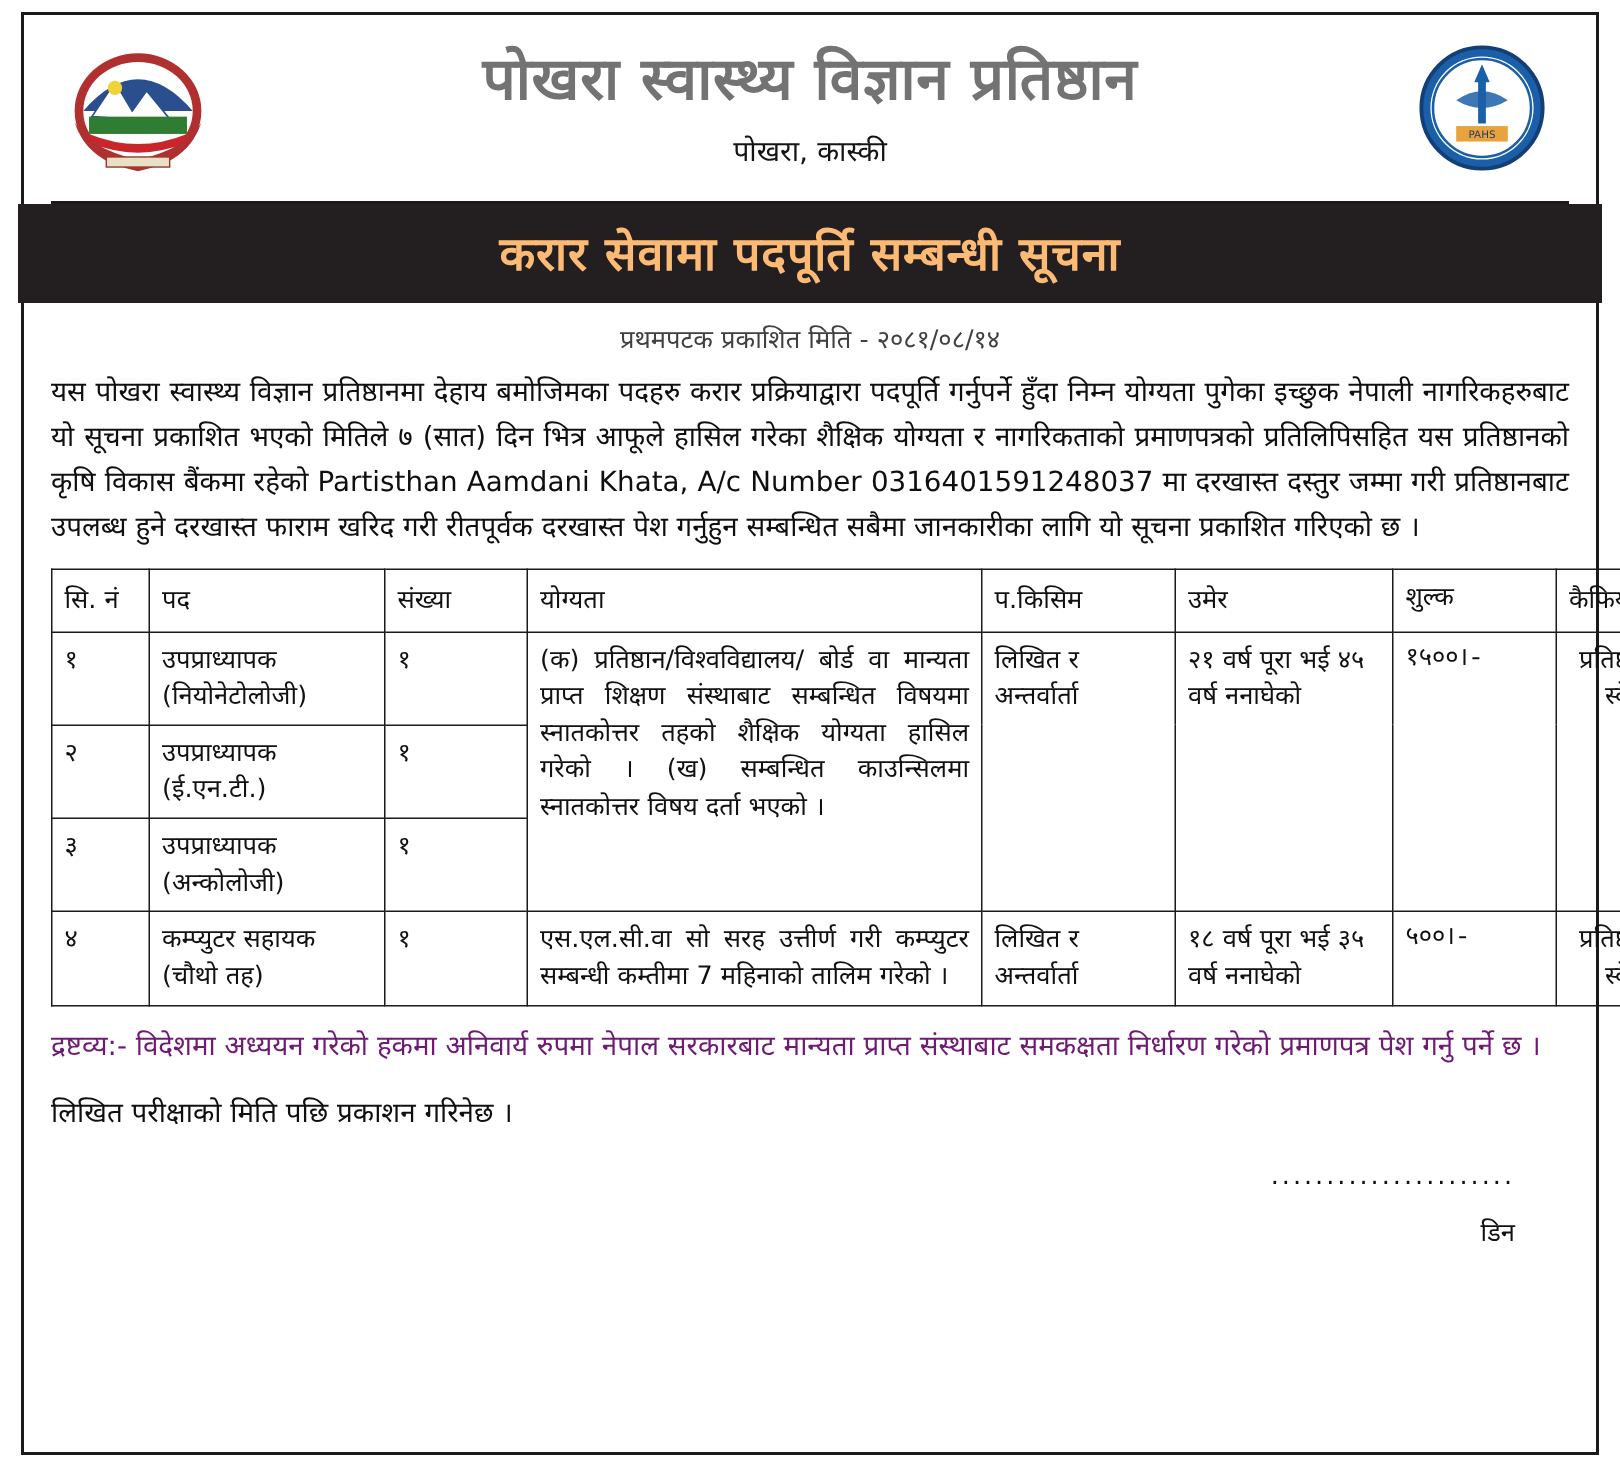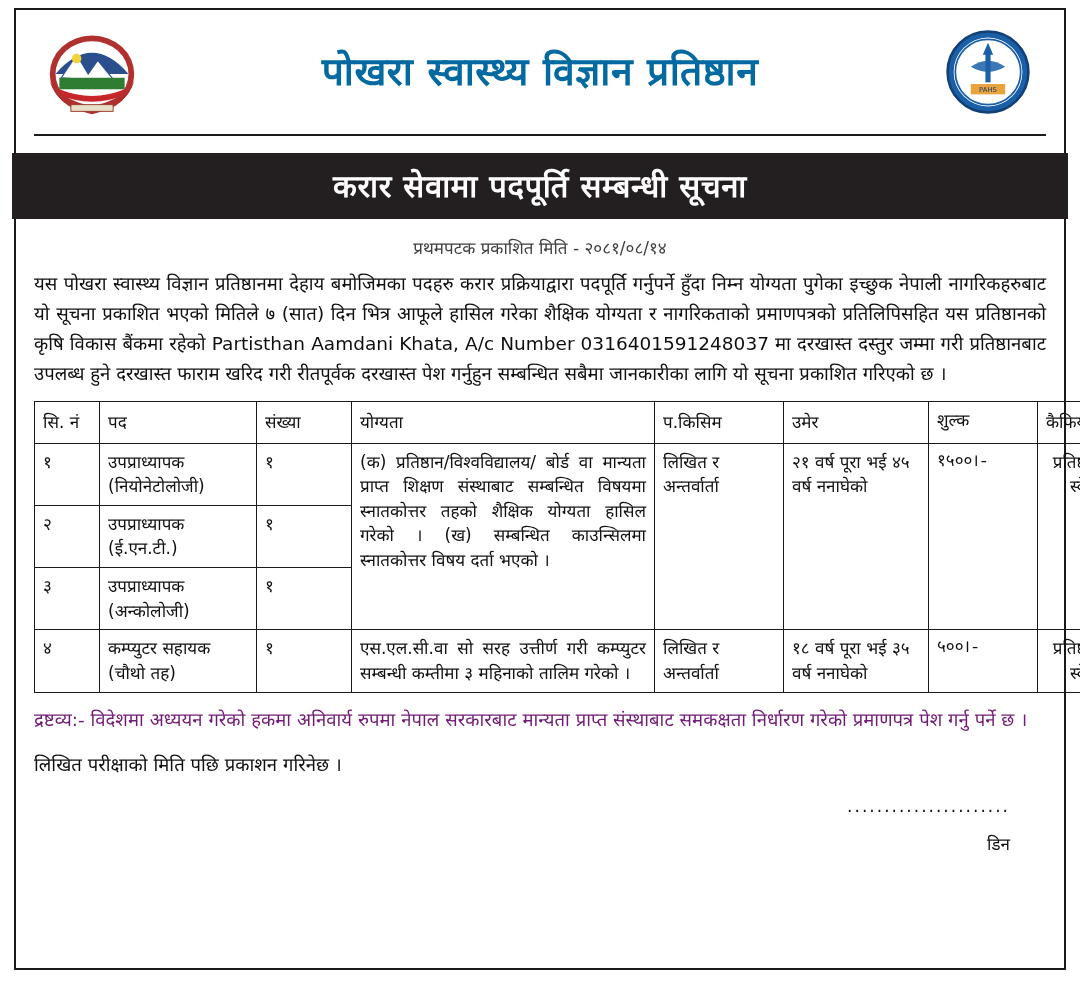--- a/index.html
+++ b/index.html
@@ -54,42 +54,42 @@
   }
   .header-center {
     flex: 1 1 auto;
     text-align: center;
   }
   .org-name {
     font-family: "DejaVu Sans", sans-serif;
     font-size: 39px;
     font-weight: bold;
     letter-spacing: 0.5px;
-    color: #0369a1;
+    color: #737373;
     line-height: 1.2;
     white-space: nowrap;
   }
   .org-place {
     font-family: "DejaVu Sans", sans-serif;
     font-size: 19px;
     color: #141414;
     margin-top: 10px;
   }
   .header-rule {
     border-bottom: 2px solid #1a1a1a;
     margin: 4px 0 0 0;
   }
 
   
   .title-band {
     background: #231f20;
-    color: #ffffff;
+    color: #fdba74;
     text-align: center;
     padding: 11px 0 13px 0;
-    margin: 17px -22px;
+    margin: 0 -22px;
   }
   .title-band .t {
     font-family: "DejaVu Sans", sans-serif;
     font-size: 31px;
     font-weight: bold;
     letter-spacing: 0.6px;
   }
 
   
   .pub-date {
@@ -189,20 +189,21 @@
           <rect x="16" y="56" width="68" height="12" fill="#2f7d32"></rect>
           <path d="M16 68 q34 14 68 0 l0 6 q-34 14 -68 0 Z" fill="#c8262a"></path>
           <circle cx="34" cy="36" r="5" fill="#f2d23a"></circle>
           <path d="M6 60 q8 26 44 34 q36 -8 44 -34 q-10 18 -44 26 q-34 -8 -44 -26Z" fill="#b03030"></path>
           <rect x="28" y="84" width="44" height="7" fill="#e8e1c8" stroke="#9a3b2c" stroke-width="1"></rect>
         </svg>
       </div>
 
       <div class="header-center">
         <div class="org-name">पोखरा स्वास्थ्य विज्ञान प्रतिष्ठान</div>
+        <div class="org-place">पोखरा, कास्की</div>
       </div>
 
       <div class="emblem">
         <svg class="inst-logo" viewBox="0 0 100 100">
           <circle cx="50" cy="50" r="47" fill="#1b5fa8"></circle>
           <circle cx="50" cy="50" r="40" fill="#ffffff"></circle>
           <circle cx="50" cy="50" r="38" fill="none" stroke="#1b5fa8" stroke-width="2"></circle>
           <path d="M50 16 L56 30 L44 30 Z" fill="#1b5fa8"></path>
           <rect x="47" y="28" width="6" height="34" fill="#1b5fa8"></rect>
           <path d="M30 44 q20 -14 40 0 q-20 12 -40 0Z" fill="#1b5fa8" opacity="0.85"></path>
@@ -254,21 +255,21 @@
         </tr>
         <tr>
           <td class="c-sn">३</td>
           <td class="c-post">उपप्राध्यापक (अन्कोलोजी)</td>
           <td class="c-num">१</td>
         </tr>
         <tr>
           <td class="c-sn">४</td>
           <td class="c-post">कम्प्युटर सहायक (चौथो तह)</td>
           <td class="c-num">१</td>
-          <td class="c-qual justify">एस.एल.सी.वा सो सरह उत्तीर्ण गरी कम्प्युटर सम्बन्धी कम्तीमा ३ महिनाको तालिम गरेको ।</td>
+          <td class="c-qual justify">एस.एल.सी.वा सो सरह उत्तीर्ण गरी कम्प्युटर सम्बन्धी कम्तीमा 7 महिनाको तालिम गरेको ।</td>
           <td class="c-type">लिखित र अन्तर्वार्ता</td>
           <td class="c-age">१८ वर्ष पूरा भई ३५ वर्ष ननाघेको</td>
           <td class="c-fee">५००।-</td>
           <td class="c-remark">प्रतिष्ठानको प्रचलित स्केल अनुसार</td>
         </tr>
       </tbody>
     </table>
 
     <div class="note">द्रष्टव्य:- विदेशमा अध्ययन गरेको हकमा अनिवार्य रुपमा नेपाल सरकारबाट मान्यता प्राप्त संस्थाबाट समकक्षता निर्धारण गरेको प्रमाणपत्र पेश गर्नु पर्ने छ ।</div>
     <div class="note2">लिखित परीक्षाको मिति पछि प्रकाशन गरिनेछ ।</div>

